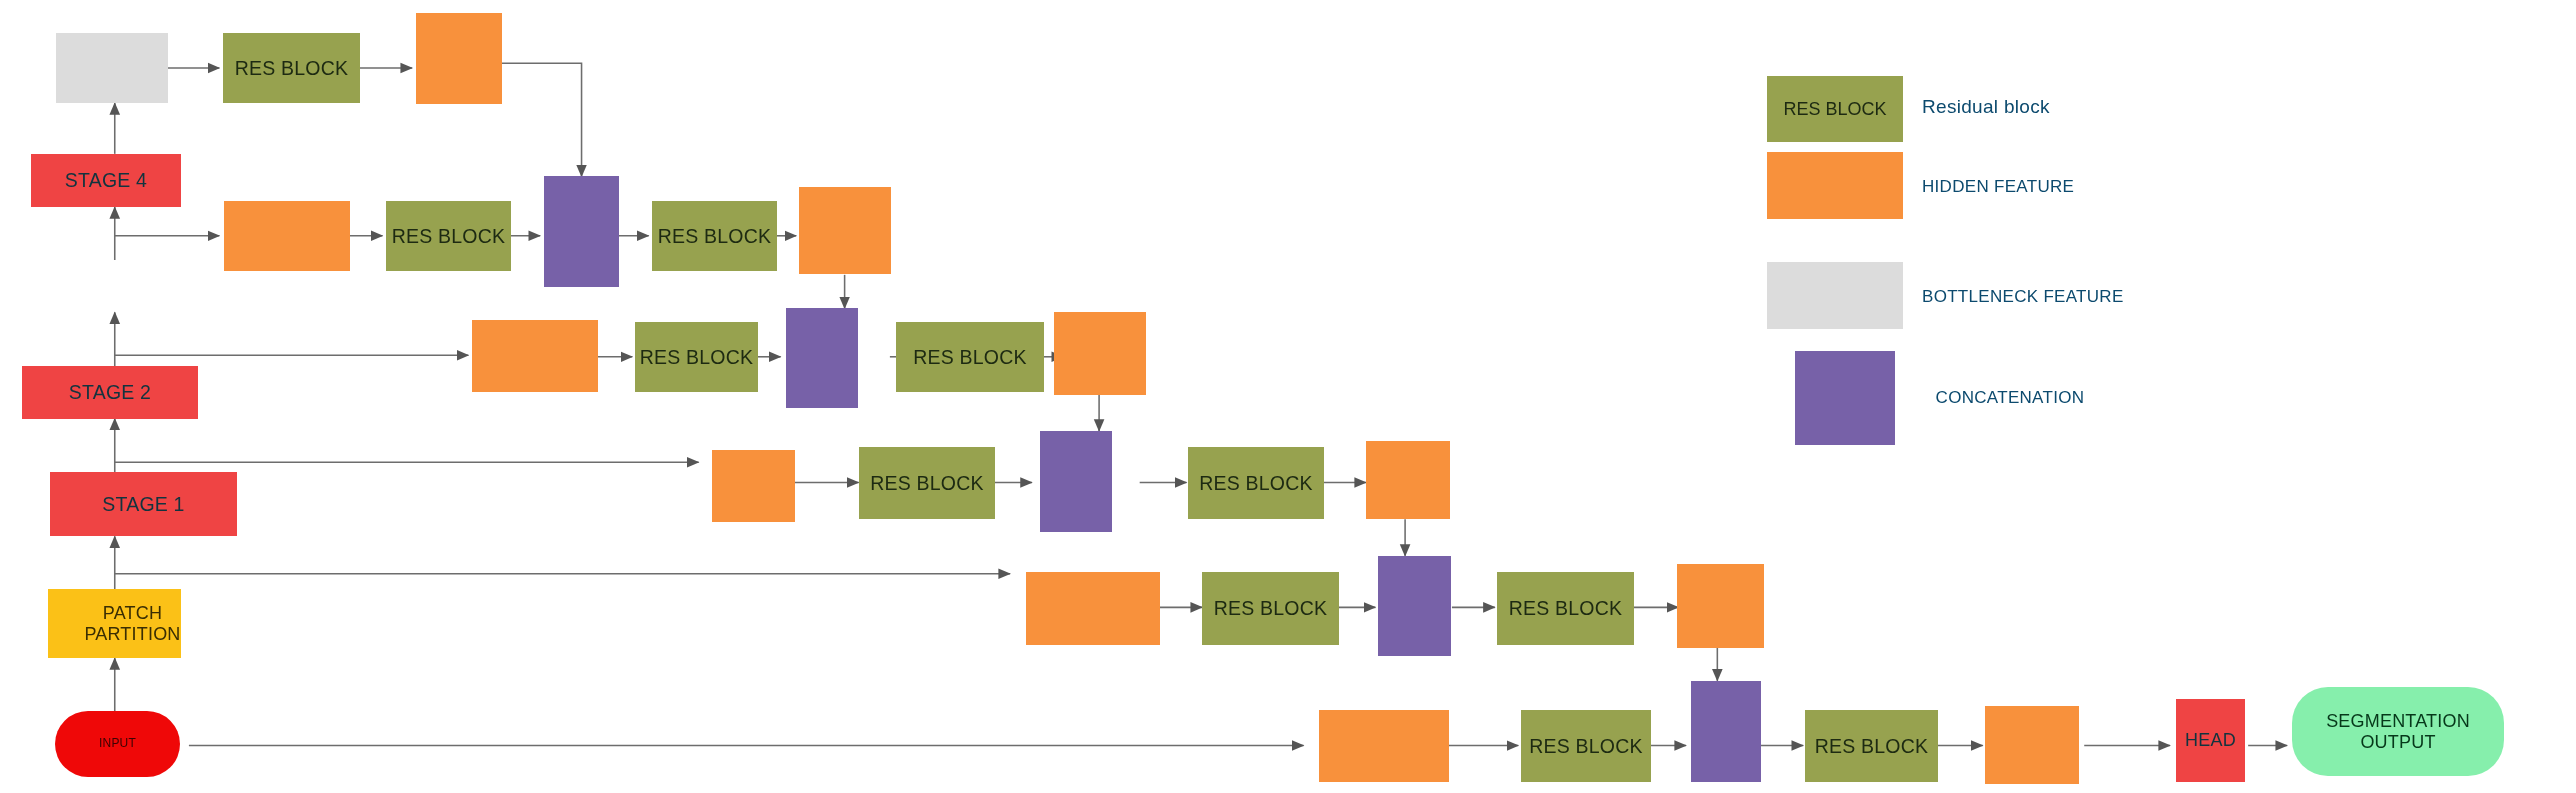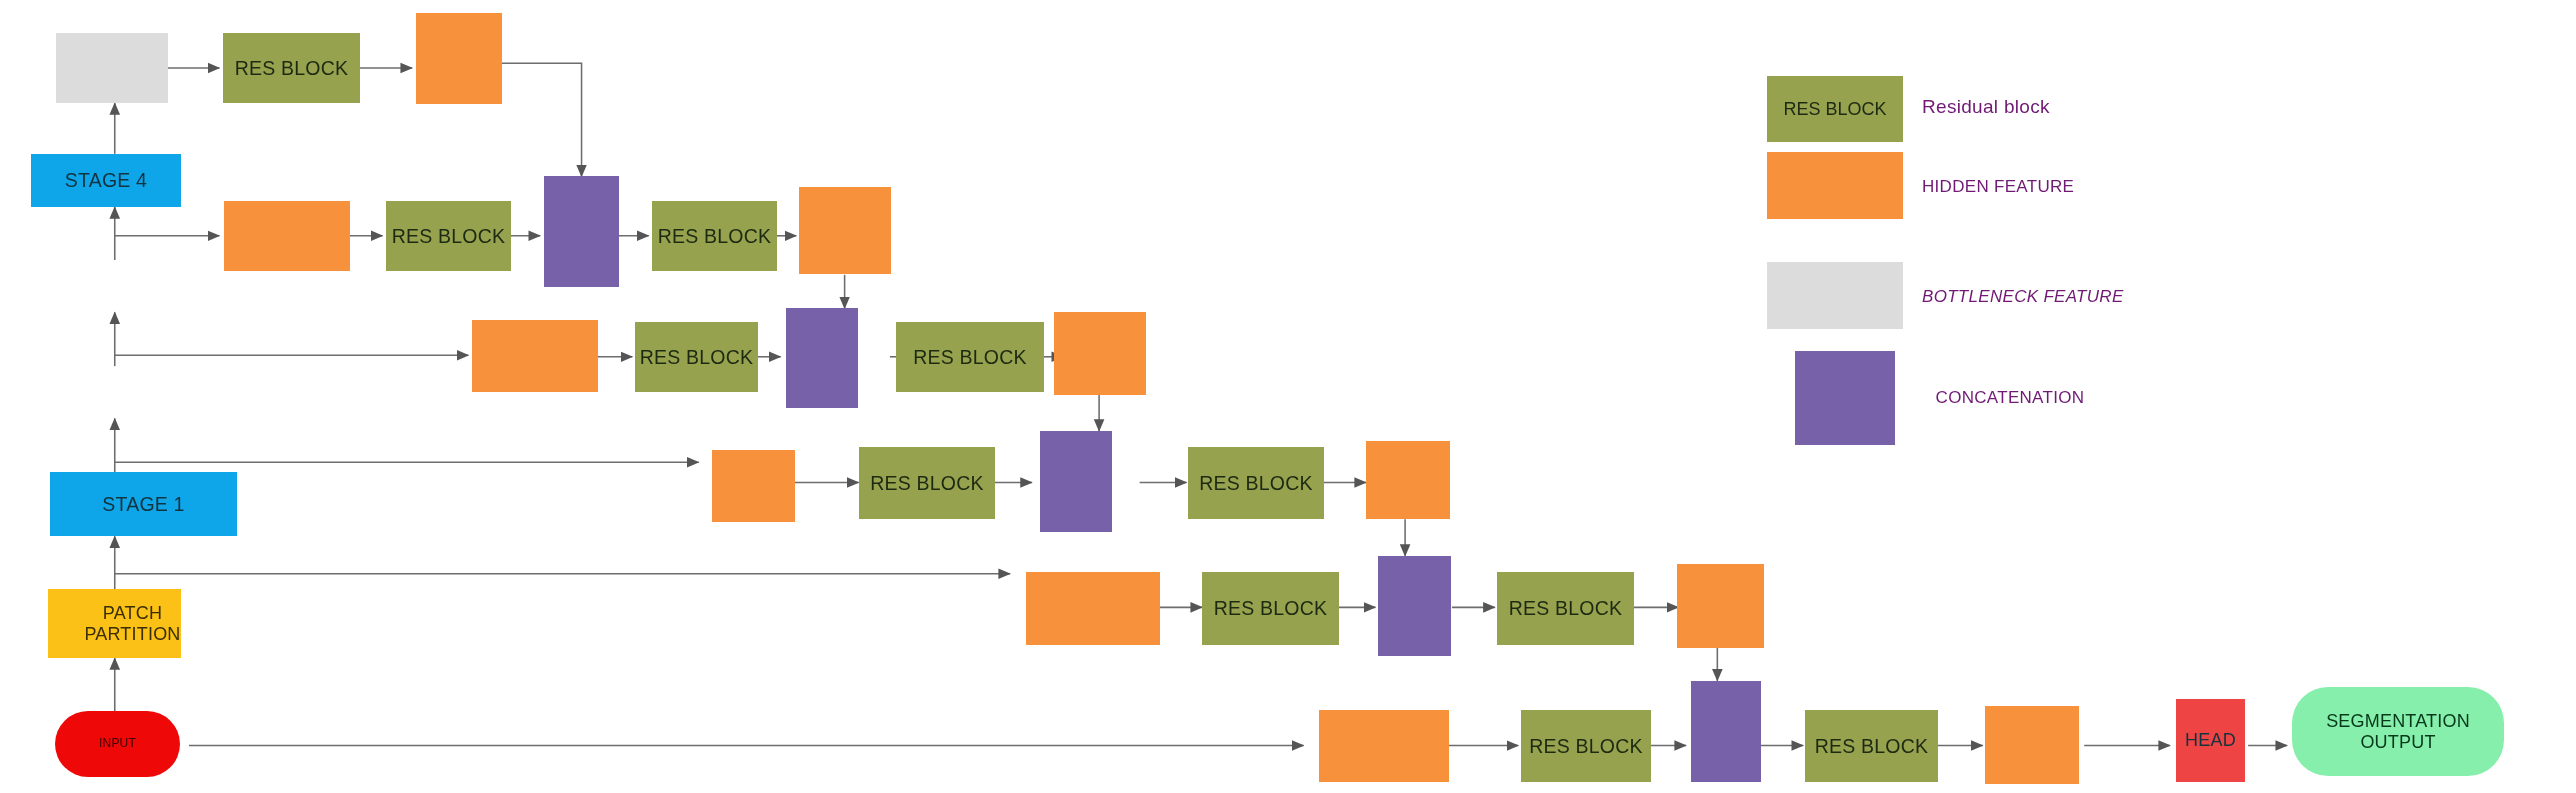--- a/index.html
+++ b/index.html
@@ -39,21 +39,21 @@
   }
   .node.resblock {
     background: #97a24f;
     font-size: 19.5px;
     color: #1d2a12;
   }
   .node.hidden-feature { background: #f8913c; }
   .node.bottleneck     { background: #dcdcdc; }
   .node.concat         { background: #7761a8; }
   .node.stage {
-    background: #0ea5e9;
+    background: #ef4444;
     font-size: 19.5px;
     color: #11343f;
   }
   .node.patch {
     background: #fbc117;
     font-size: 18px;
     color: #3a2e03;
   }
   .node.input {
     background: #ef0808;
@@ -84,21 +84,21 @@
     box-sizing: border-box;
     display: flex;
     align-items: center;
     justify-content: center;
     font-size: 18px;
     color: #1d2a12;
   }
   .legend-label {
     position: absolute;
     font-size: 17px;
-    color: #701a75;
+    color: #0c4a6e;
     letter-spacing: 0.3px;
     white-space: nowrap;
   }
   .legend-label.smallcaps { font-size: 19px; }
 </style>
 </head>
 <body>
 
 <div id="canvas">
 
@@ -162,20 +162,21 @@
     </g>
   </svg>
 
   <div class="node input" style="left:55px; top:711px; width:125px; height:66px;">INPUT</div>
 
   <div class="node patch" style="left:48px; top:589px; width:133px; height:69px;padding-left:36px;">PATCH
 PARTITION</div>
 
   <div class="node stage" style="left:22px; top:472px; width:187px; height:64px;margin-left:28px;">STAGE 1</div>
 
+  <div class="node stage" style="left:22px; top:366px; width:176px; height:53px;">STAGE 2</div>
 
 
   <div class="node stage" style="left:31px; top:154px; width:150px; height:53px;">STAGE 4</div>
 
   <div class="node bottleneck" style="left:56px; top:33px; width:112px; height:70px;"></div>
 
   <div class="node resblock" style="left:223px; top:33px; width:137px; height:70px;">RES BLOCK</div>
 
   <div class="node hidden-feature" style="left:416px; top:12.5px; width:86px; height:91px;"></div>
 
@@ -241,21 +242,21 @@
       <div class="legend-label smallcaps" style="left:155px; top:20px;">Residual block</div>
     </div>
 
     <div class="legend-row" style="left:0px; top:76px;">
       <div class="legend-swatch" style="width:136px; height:67px; background:#f8913c;"></div>
       <div class="legend-label" style="left:155px; top:25px;">HIDDEN FEATURE</div>
     </div>
 
     <div class="legend-row" style="left:0px; top:186px;">
       <div class="legend-swatch" style="width:136px; height:67px; background:#dcdcdc;"></div>
-      <div class="legend-label" style="left:155px; top:25px;font-style:italic;">BOTTLENECK FEATURE</div>
+      <div class="legend-label" style="left:155px; top:25px;">BOTTLENECK FEATURE</div>
     </div>
 
     <div class="legend-row" style="left:15.6px; top:275px;margin-left:12px;">
       <div class="legend-swatch" style="width:100px; height:94px; background:#7761a8;"></div>
       <div class="legend-label" style="left:141px; top:37px;">CONCATENATION</div>
     </div>
 
   </div>
 
 </div>

